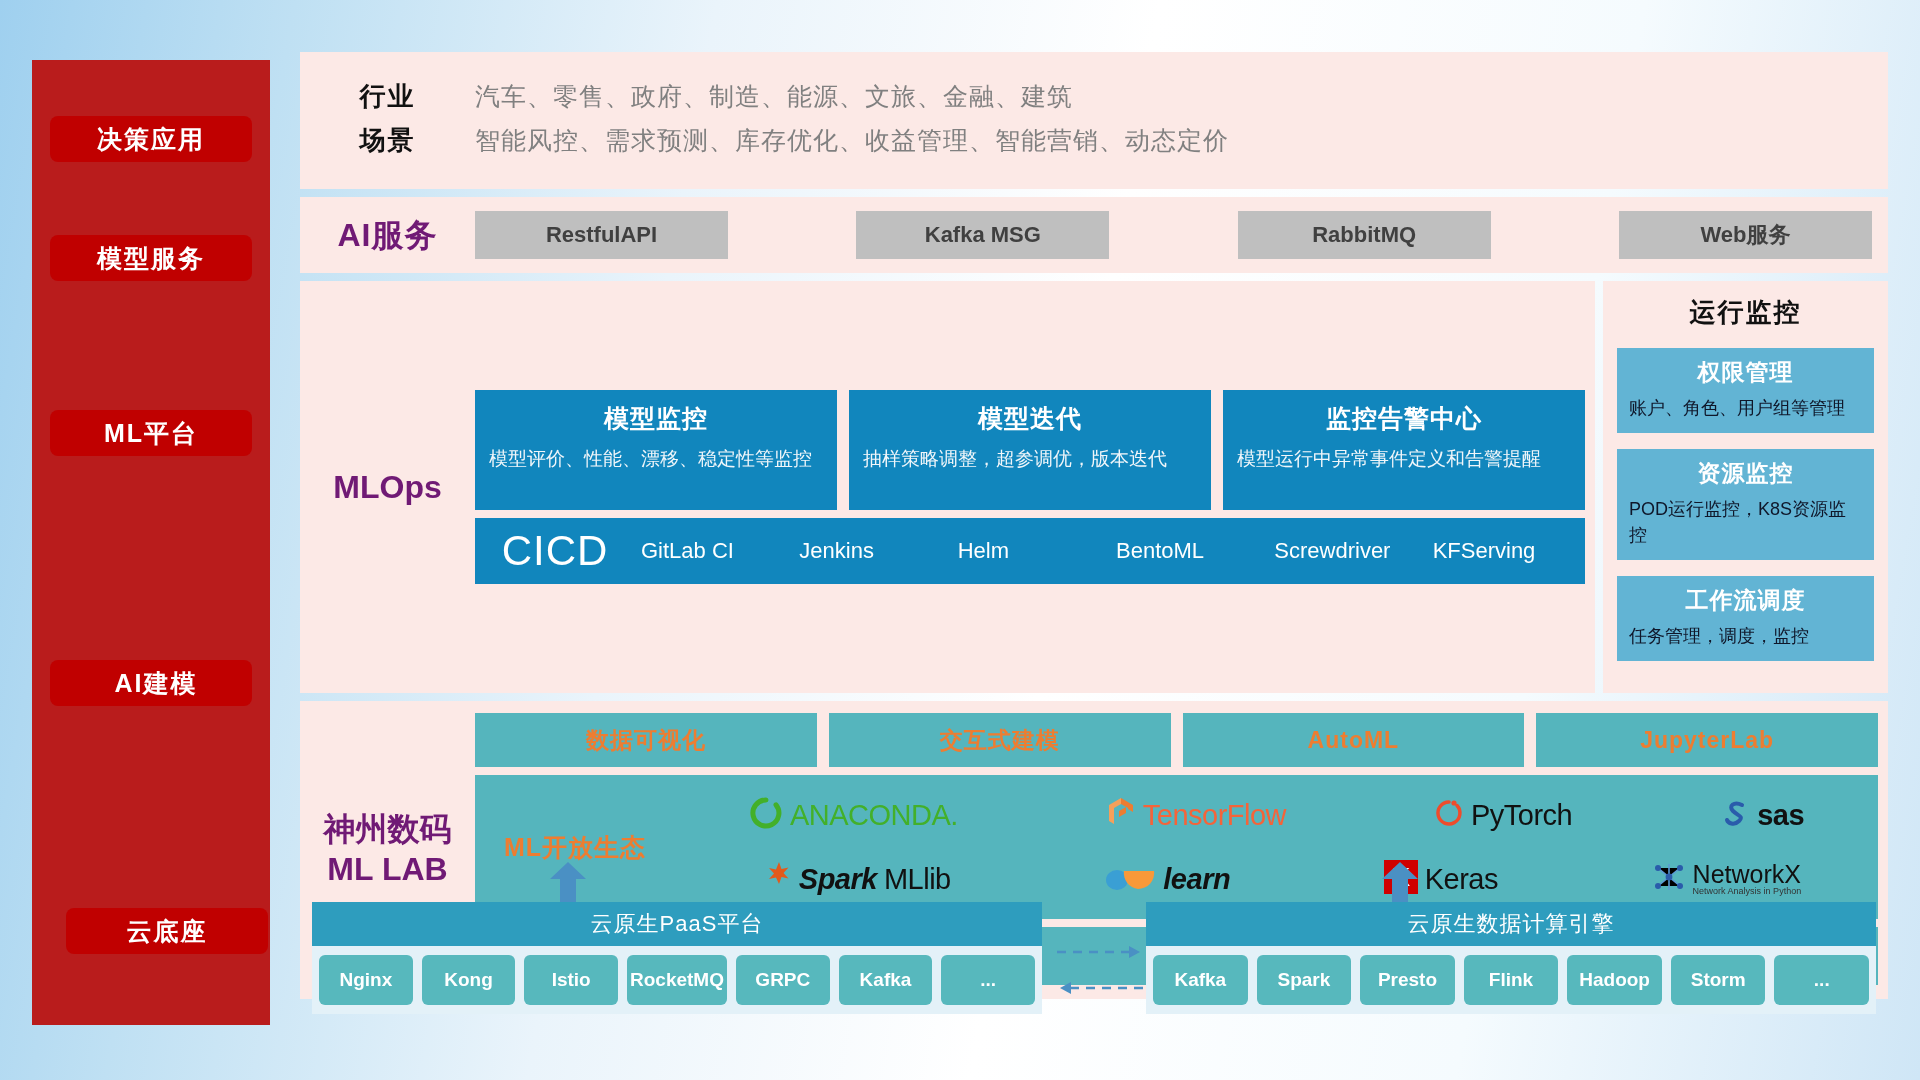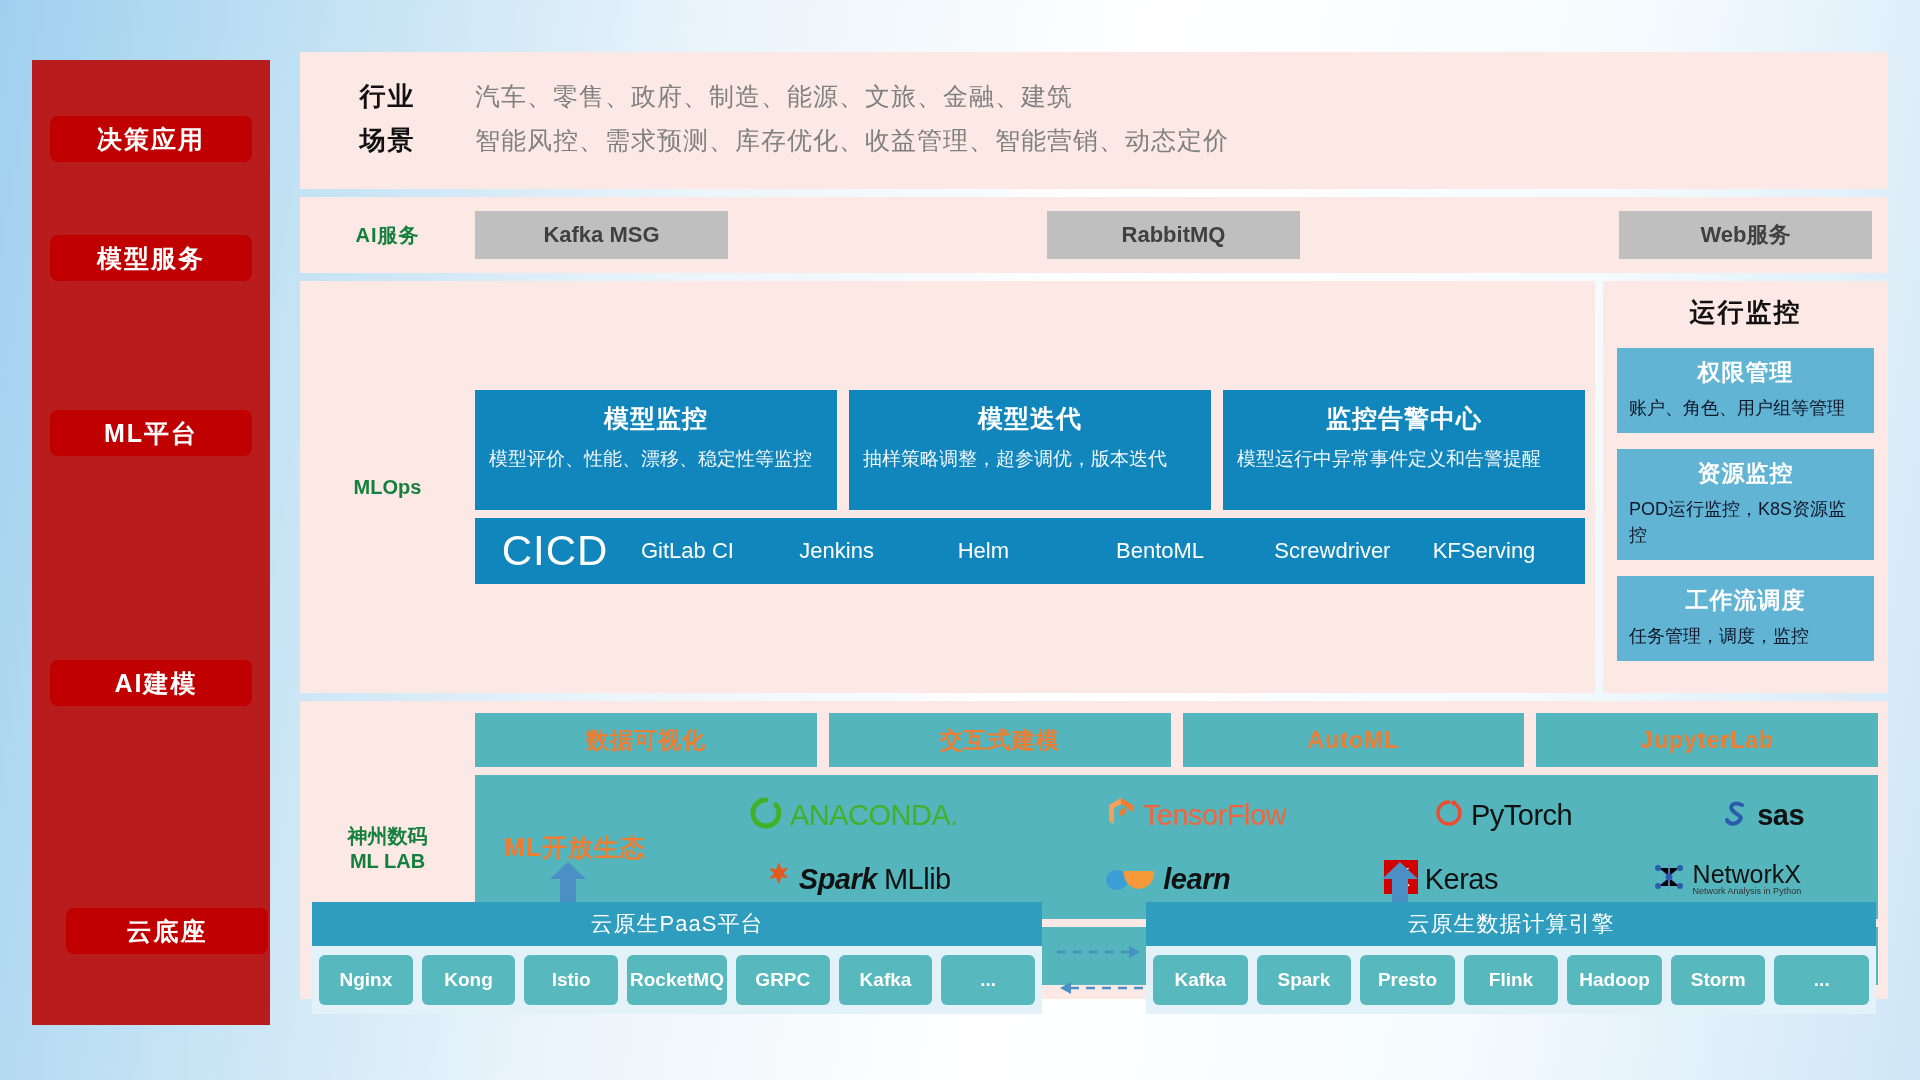--- a/index.html
+++ b/index.html
@@ -36,21 +36,21 @@
   #main { position: absolute; left: 300px; top: 52px; width: 1588px; }
 
   .band {
     background: #fce9e6;
     margin-bottom: 8px;
     position: relative;
   }
   .band-inner { display: flex; align-items: center; }
 
   .row-label {
-    font-size: 20px; font-weight: bold; color: #15803d;
+    font-size: 32px; font-weight: bold; color: #701a75;
     text-align: center; flex: 0 0 175px;
     line-height: 1.25;
   }
 
   
   #band-app { padding: 18px 0 22px 0; }
   .app-row { display: flex; align-items: center; margin: 9px 0; }
   .app-key {
     flex: 0 0 175px; text-align: center;
     font-size: 26px; font-weight: bold; color: #111; letter-spacing: 2px;
@@ -206,20 +206,21 @@
     <div class="app-row">
       <div class="app-key">场景</div>
       <div class="app-val">智能风控、需求预测、库存优化、收益管理、智能营销、动态定价</div>
     </div>
   </div>
 
   <div class="band" id="band-svc">
     <div class="band-inner">
       <div class="row-label">AI服务</div>
       <div class="svc-list">
+        <div class="svc-chip">RestfulAPI</div>
         <div class="svc-chip">Kafka MSG</div>
         <div class="svc-chip">RabbitMQ</div>
         <div class="svc-chip">Web服务</div>
       </div>
     </div>
   </div>
 
   <div id="band-ml">
 
     <div id="mlops">

